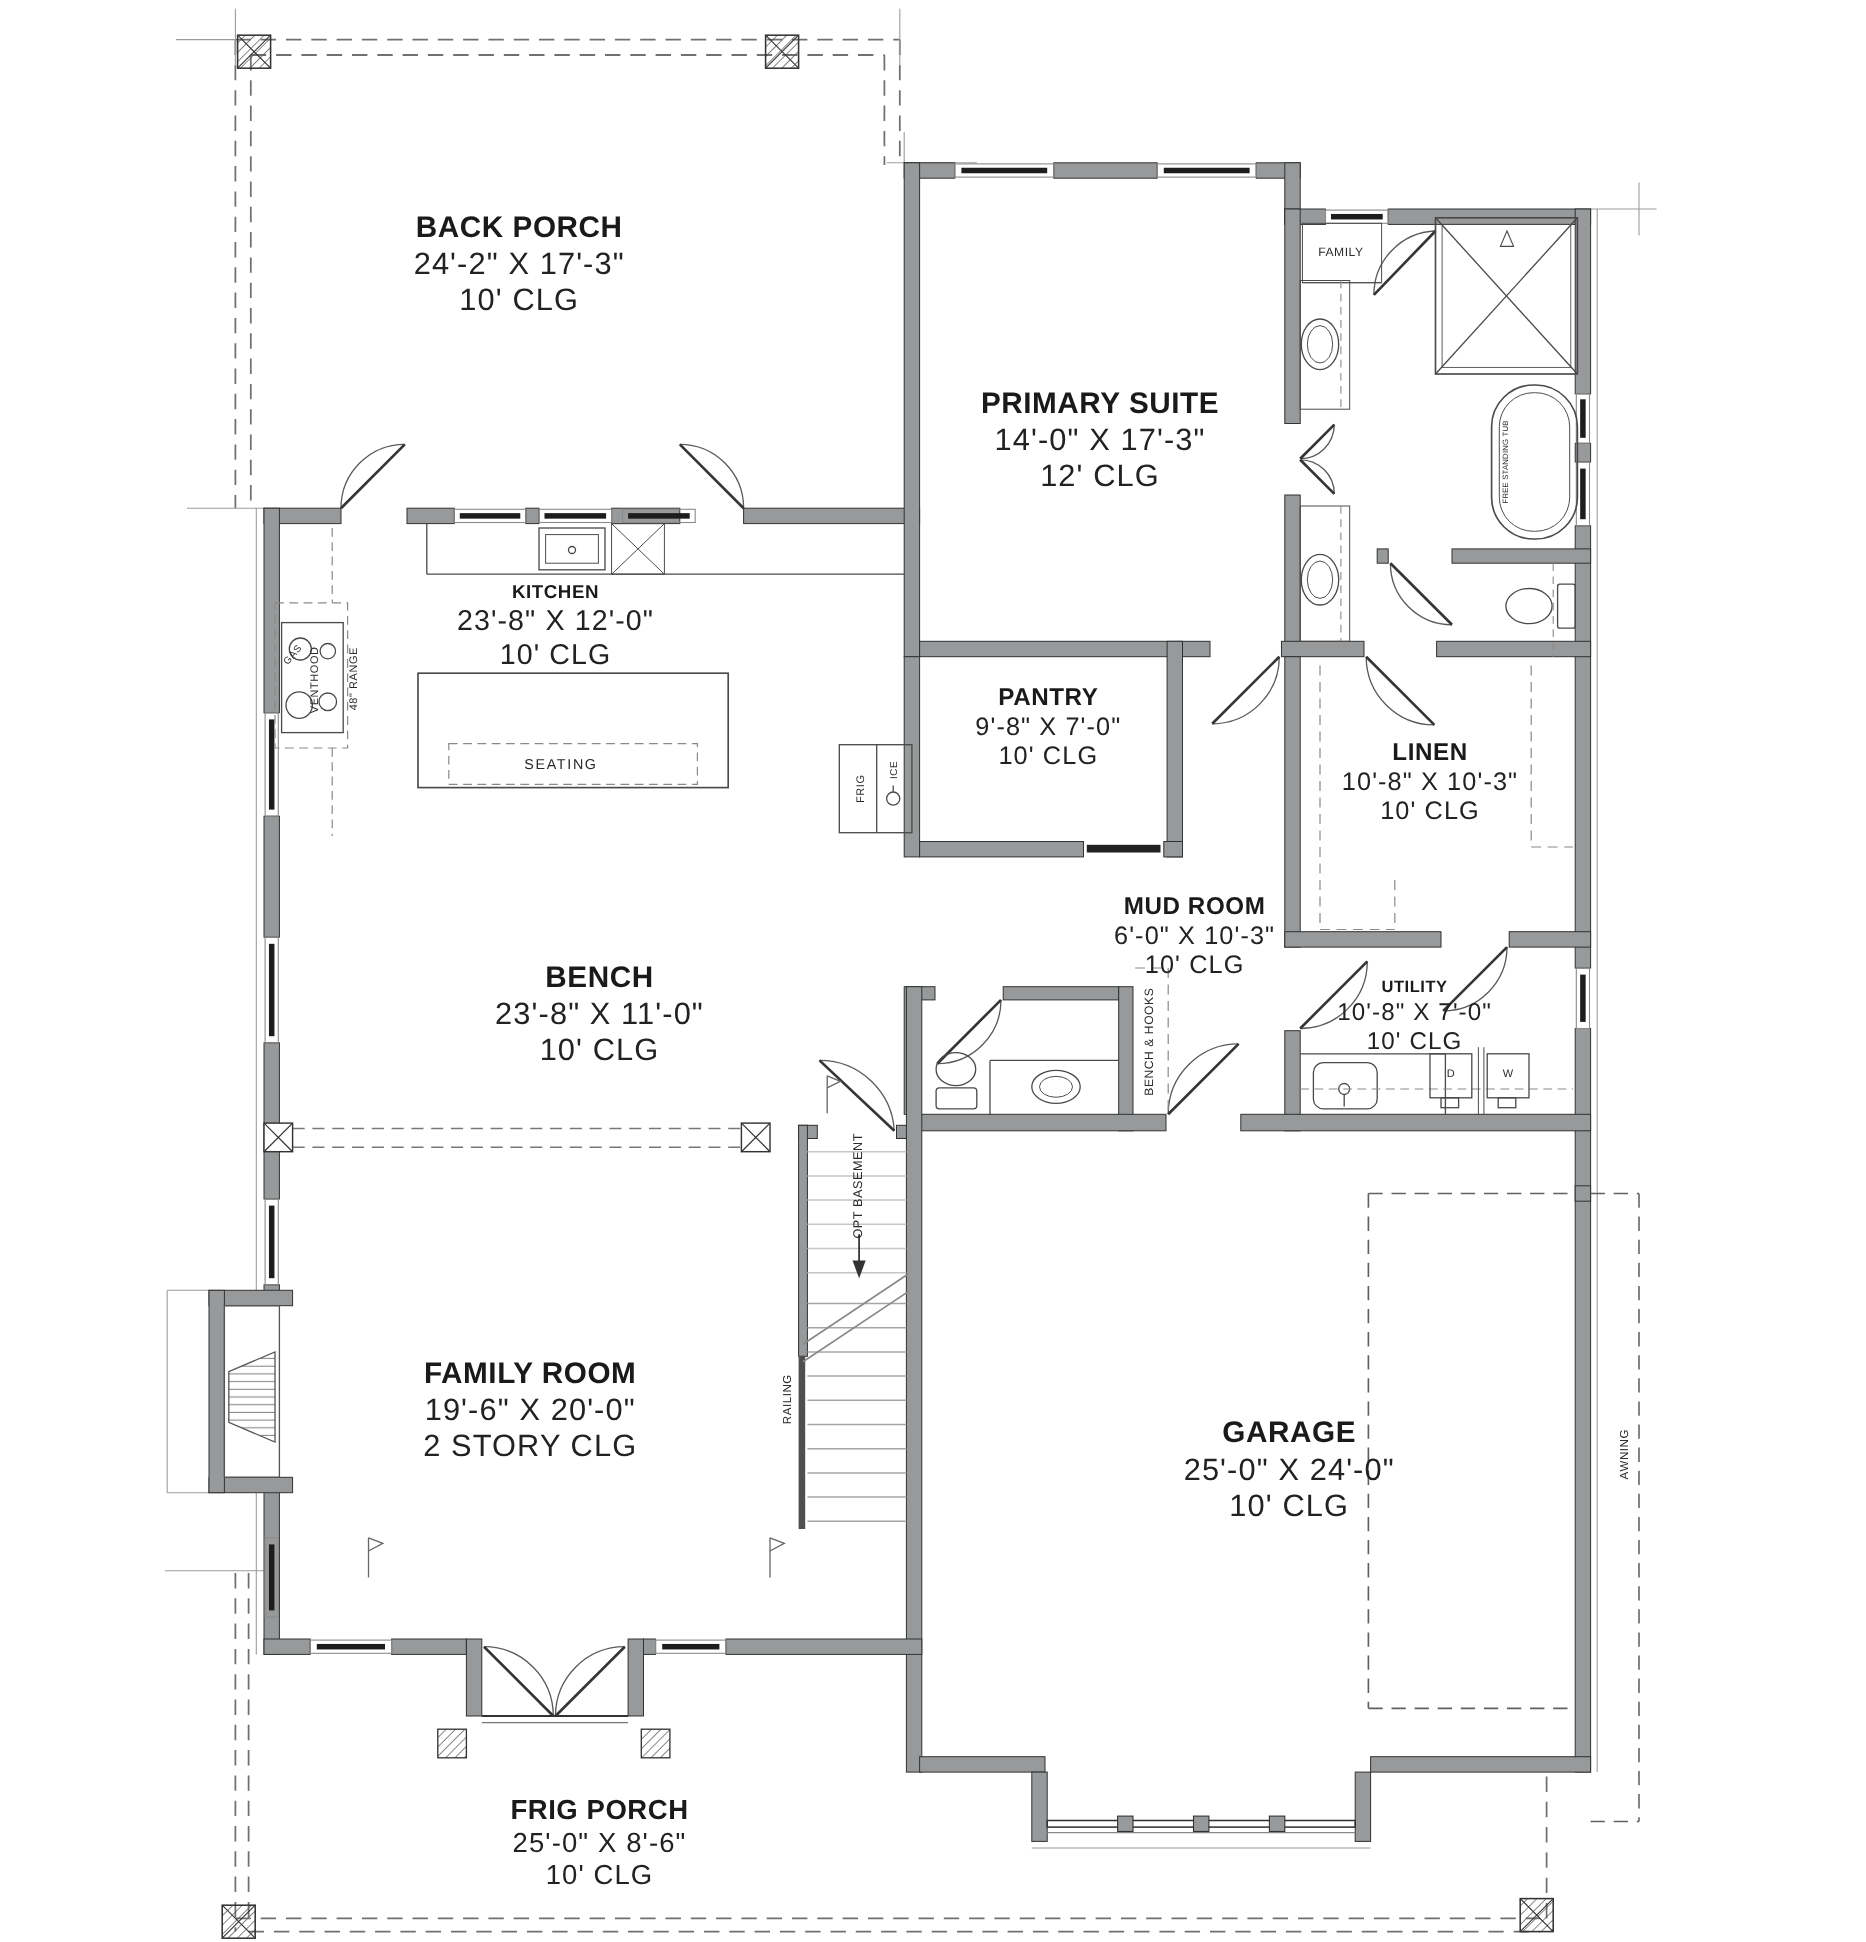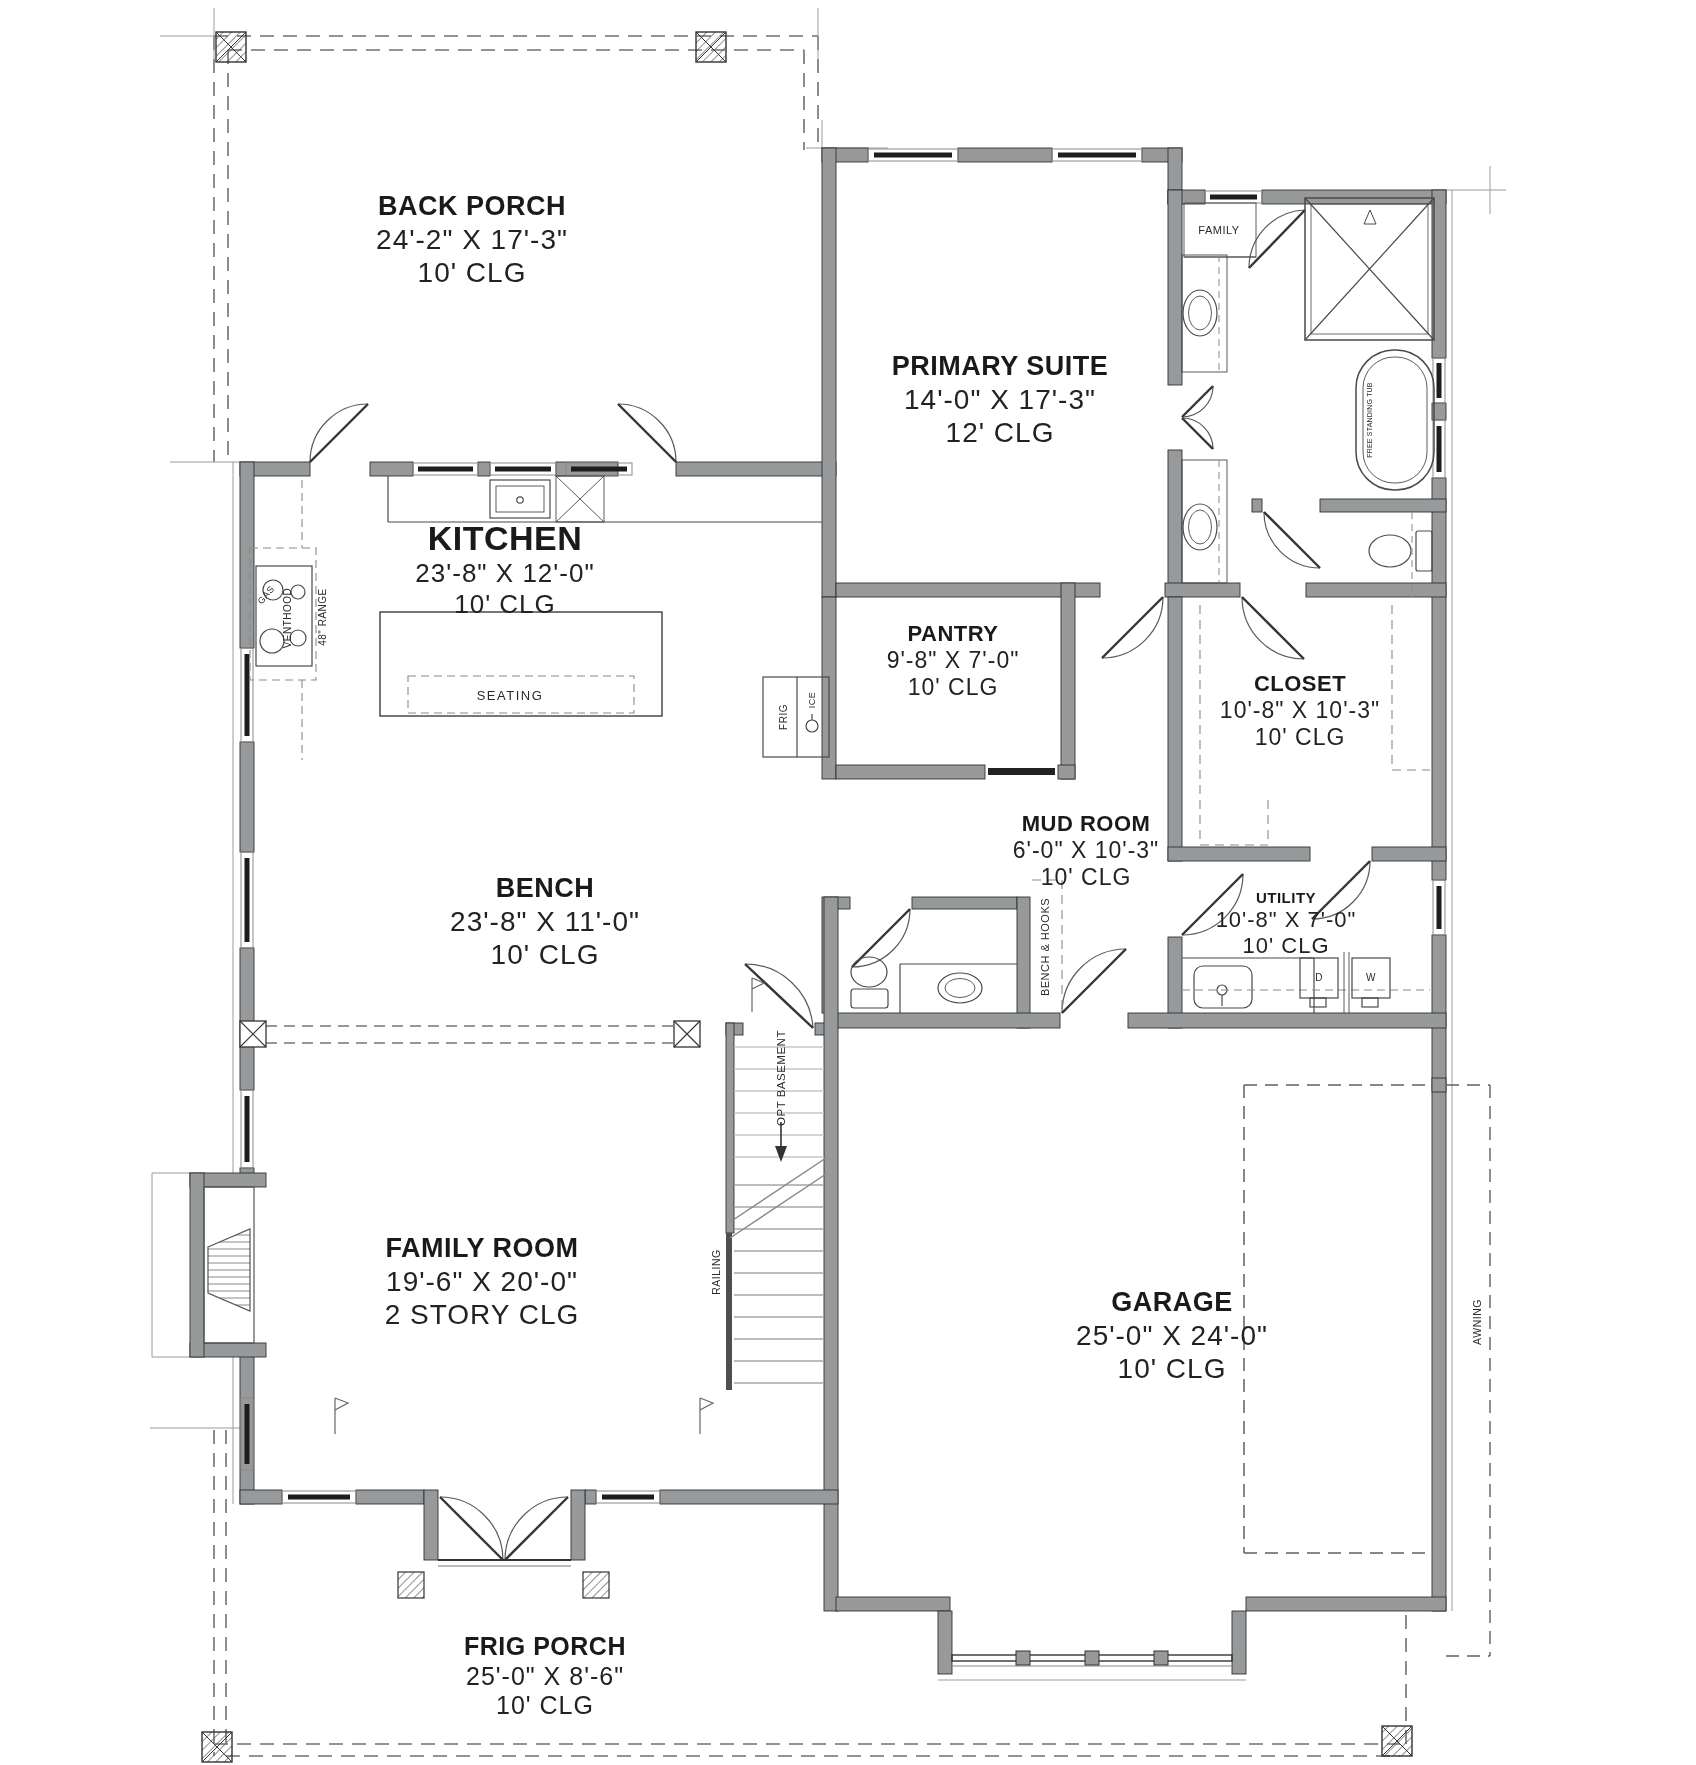--- a/index.html
+++ b/index.html
@@ -8,21 +8,21 @@
     font-family:"Liberation Sans", sans-serif;color:#1a1a1a;border-radius:11px;
   }
   .plan svg{position:absolute;left:0;top:0;}
   
   .room{position:absolute;transform:translate(-50%,-50%);text-align:center;white-space:nowrap;line-height:1.18;}
   .room .rname{font-weight:700;font-size:27px;letter-spacing:.5px;}
   .room .rdims,.room .rclg{font-weight:400;font-size:28px;letter-spacing:1px;color:#222;}
   #lbl-back-porch{left:472px;top:240px}
   #lbl-primary-suite{left:1000px;top:400px}
   #lbl-kitchen{left:505px;top:569px}
-  #lbl-kitchen .rname{font-size:34px}
+  #lbl-kitchen .rname{font-size:17px}
   #lbl-kitchen .rdims,#lbl-kitchen .rclg{font-size:26px}
   #lbl-pantry{left:953px;top:661px}
   #lbl-pantry .rname{font-size:22px}
   #lbl-pantry .rdims,#lbl-pantry .rclg{font-size:23px}
   #lbl-closet{left:1300px;top:711px}
   #lbl-closet .rname{font-size:22px}
   #lbl-closet .rdims,#lbl-closet .rclg{font-size:23px}
   #lbl-mud-room{left:1086px;top:851px}
   #lbl-mud-room .rname{font-size:22px}
   #lbl-mud-room .rdims,#lbl-mud-room .rclg{font-size:23px}
@@ -464,21 +464,21 @@
     <div class="rname">KITCHEN</div>
     <div class="rdims">23'-8" X 12'-0"</div>
     <div class="rclg">10' CLG</div>
   </div>
   <div class="room" id="lbl-pantry">
     <div class="rname">PANTRY</div>
     <div class="rdims">9'-8" X 7'-0"</div>
     <div class="rclg">10' CLG</div>
   </div>
   <div class="room" id="lbl-closet">
-    <div class="rname">CLOSET</div>
+    <div class="rname">LINEN</div>
     <div class="rdims">10'-8" X 10'-3"</div>
     <div class="rclg">10' CLG</div>
   </div>
   <div class="room" id="lbl-mud-room">
     <div class="rname">MUD ROOM</div>
     <div class="rdims">6'-0" X 10'-3"</div>
     <div class="rclg">10' CLG</div>
   </div>
   <div class="room" id="lbl-utility">
     <div class="rname">UTILITY</div>

